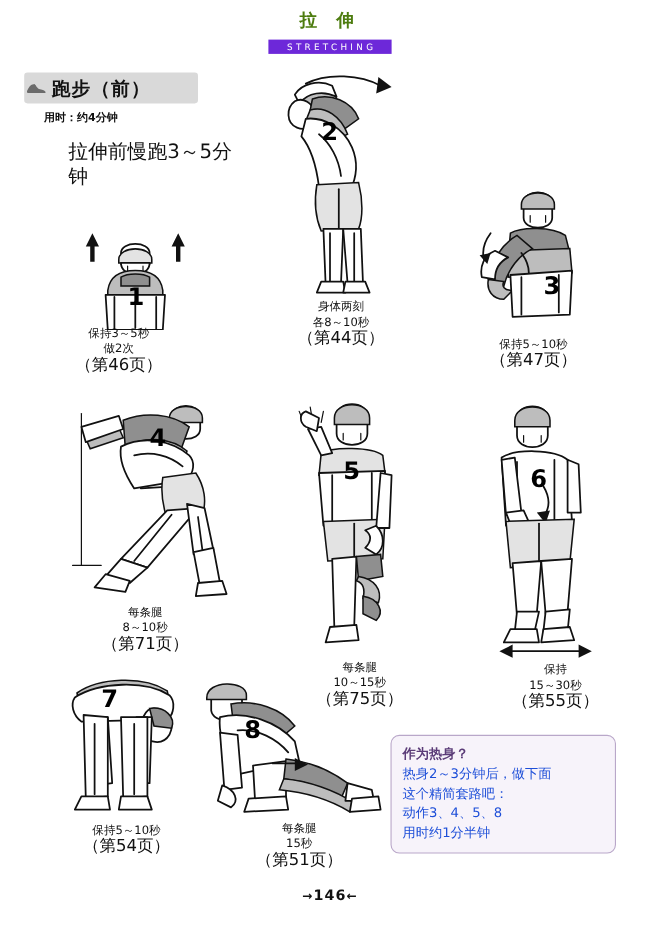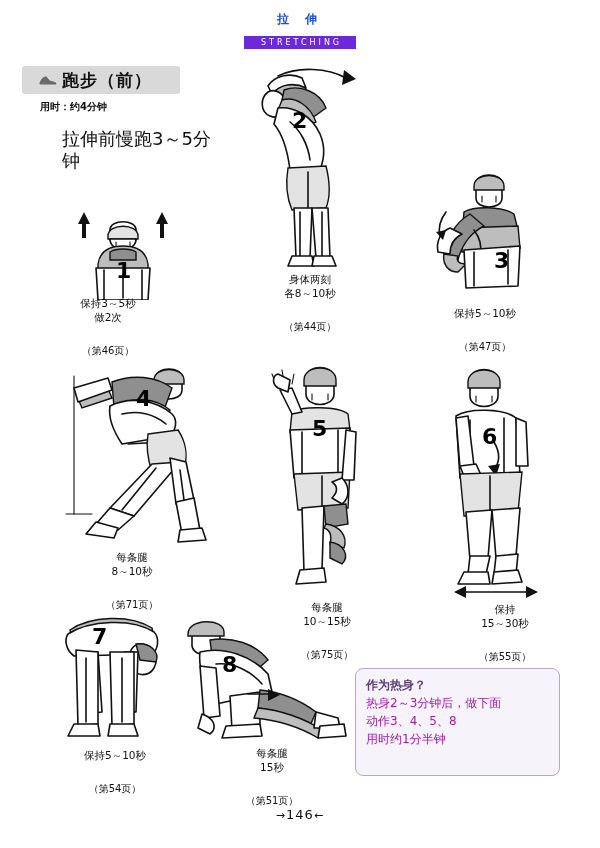--- a/index.html
+++ b/index.html
@@ -24,24 +24,24 @@
 
   
   .header {
     position: absolute;
     top: 8px;
     left: 0;
     width: 600px;
     text-align: center;
   }
   .header-title {
-    font-size: 12px;
+    font-size: 16px;
     font-weight: bold;
     letter-spacing: 6px;
-    color: #1d4ed8;
+    color: #4d7c0f;
     line-height: 22px;
   }
   .header-sub {
     display: inline-block;
     margin-top: 3px;
     background: #6d28d9;
     color: #ffffff;
     font-size: 8px;
     letter-spacing: 3px;
     padding: 2px 14px 2px 17px;
@@ -52,21 +52,21 @@
   .section-bar {
     position: absolute;
     top: 66px;
     left: 22px;
     width: 158px;
     height: 28px;
     background: #d9d9d9;
     border-radius: 3px;
     display: flex;
     align-items: center;
-    padding-left: 16px;
+    padding-left: 1px;
     box-sizing: border-box;
   }
   .shoe-icon {
     width: 20px;
     height: 14px;
     margin-right: 4px;
     flex: none;
   }
   .section-title {
     font-size: 17px;
@@ -106,21 +106,21 @@
   }
 
   .cap {
     position: absolute;
     text-align: center;
     font-size: 10.5px;
     line-height: 14px;
     color: #111;
     white-space: nowrap;
   }
-  .cap .pg { font-size: 10px; margin-top: 20px; }
+  .cap .pg { font-size: 15px; }
 
   
   .tipbox {
     position: absolute;
     left: 355px;
     top: 668px;
     width: 205px;
     height: 108px;
     border: 1px solid #b9a7c9;
     border-radius: 8px;
@@ -129,33 +129,33 @@
     padding: 7px 10px;
   }
   .tipbox .t1 {
     font-size: 12px;
     font-weight: bold;
     color: #5b3c78;
     line-height: 18px;
   }
   .tipbox .t2 {
     font-size: 12px;
-    color: #a21caf;
+    color: #1d4ed8;
     line-height: 18px;
   }
 
   
   .footer {
     position: absolute;
     bottom: 26px;
     left: 0;
     width: 600px;
     text-align: center;
     font-size: 13px;
-    font-weight: normal;
+    font-weight: bold;
     letter-spacing: 1px;
     color: #111;
   }
   .footer .arrowL, .footer .arrowR { font-size: 11px; }
 
   .skin { fill: #ffffff; stroke: #111; stroke-width: 1.6; stroke-linejoin: round; stroke-linecap: round; }
   .sh1 { fill: #e3e3e3; stroke: #111; stroke-width: 1.4; }
   .sh2 { fill: #bdbdbd; stroke: #111; stroke-width: 1.4; }
   .sh3 { fill: #8f8f8f; stroke: #111; stroke-width: 1.4; }
   .ln { fill: none; stroke: #111; stroke-width: 1.6; stroke-linecap: round; }
@@ -455,20 +455,21 @@
   <div class="num" style="left:222px; top:652px;">8</div>
   <div class="cap" style="left:212px; top:746px; width:120px;">
     <div>每条腿</div>
     <div>15秒</div>
     <div class="pg">（第51页）</div>
   </div>
 
   <div class="tipbox">
     <div class="t1">作为热身？</div>
     <div class="t2">热身2～3分钟后，做下面</div>
+    <div class="t2">这个精简套路吧：</div>
     <div class="t2">动作3、4、5、8</div>
     <div class="t2">用时约1分半钟</div>
   </div>
 
   <div class="footer">
     <span class="arrowL">→</span><span>146</span><span class="arrowR">←</span>
   </div>
 
 </div>
 

